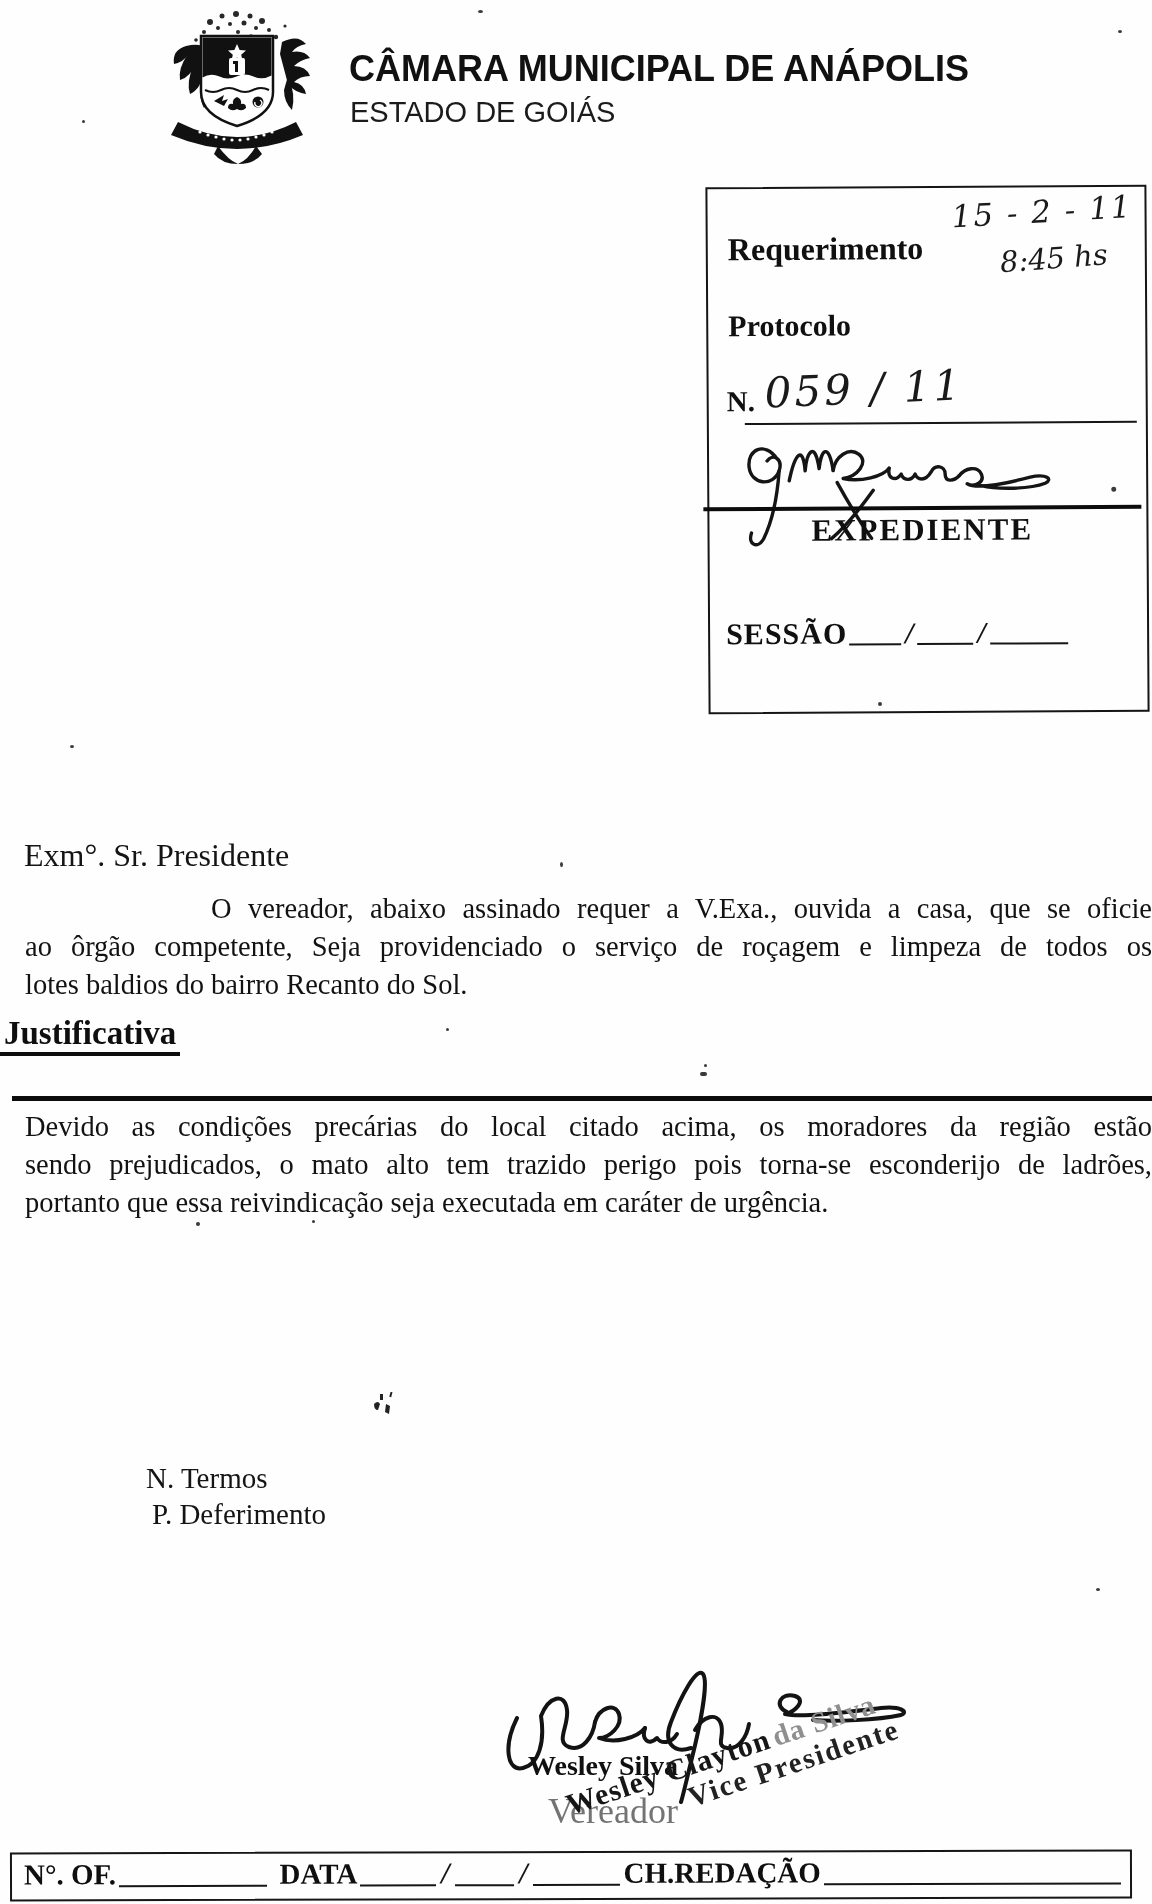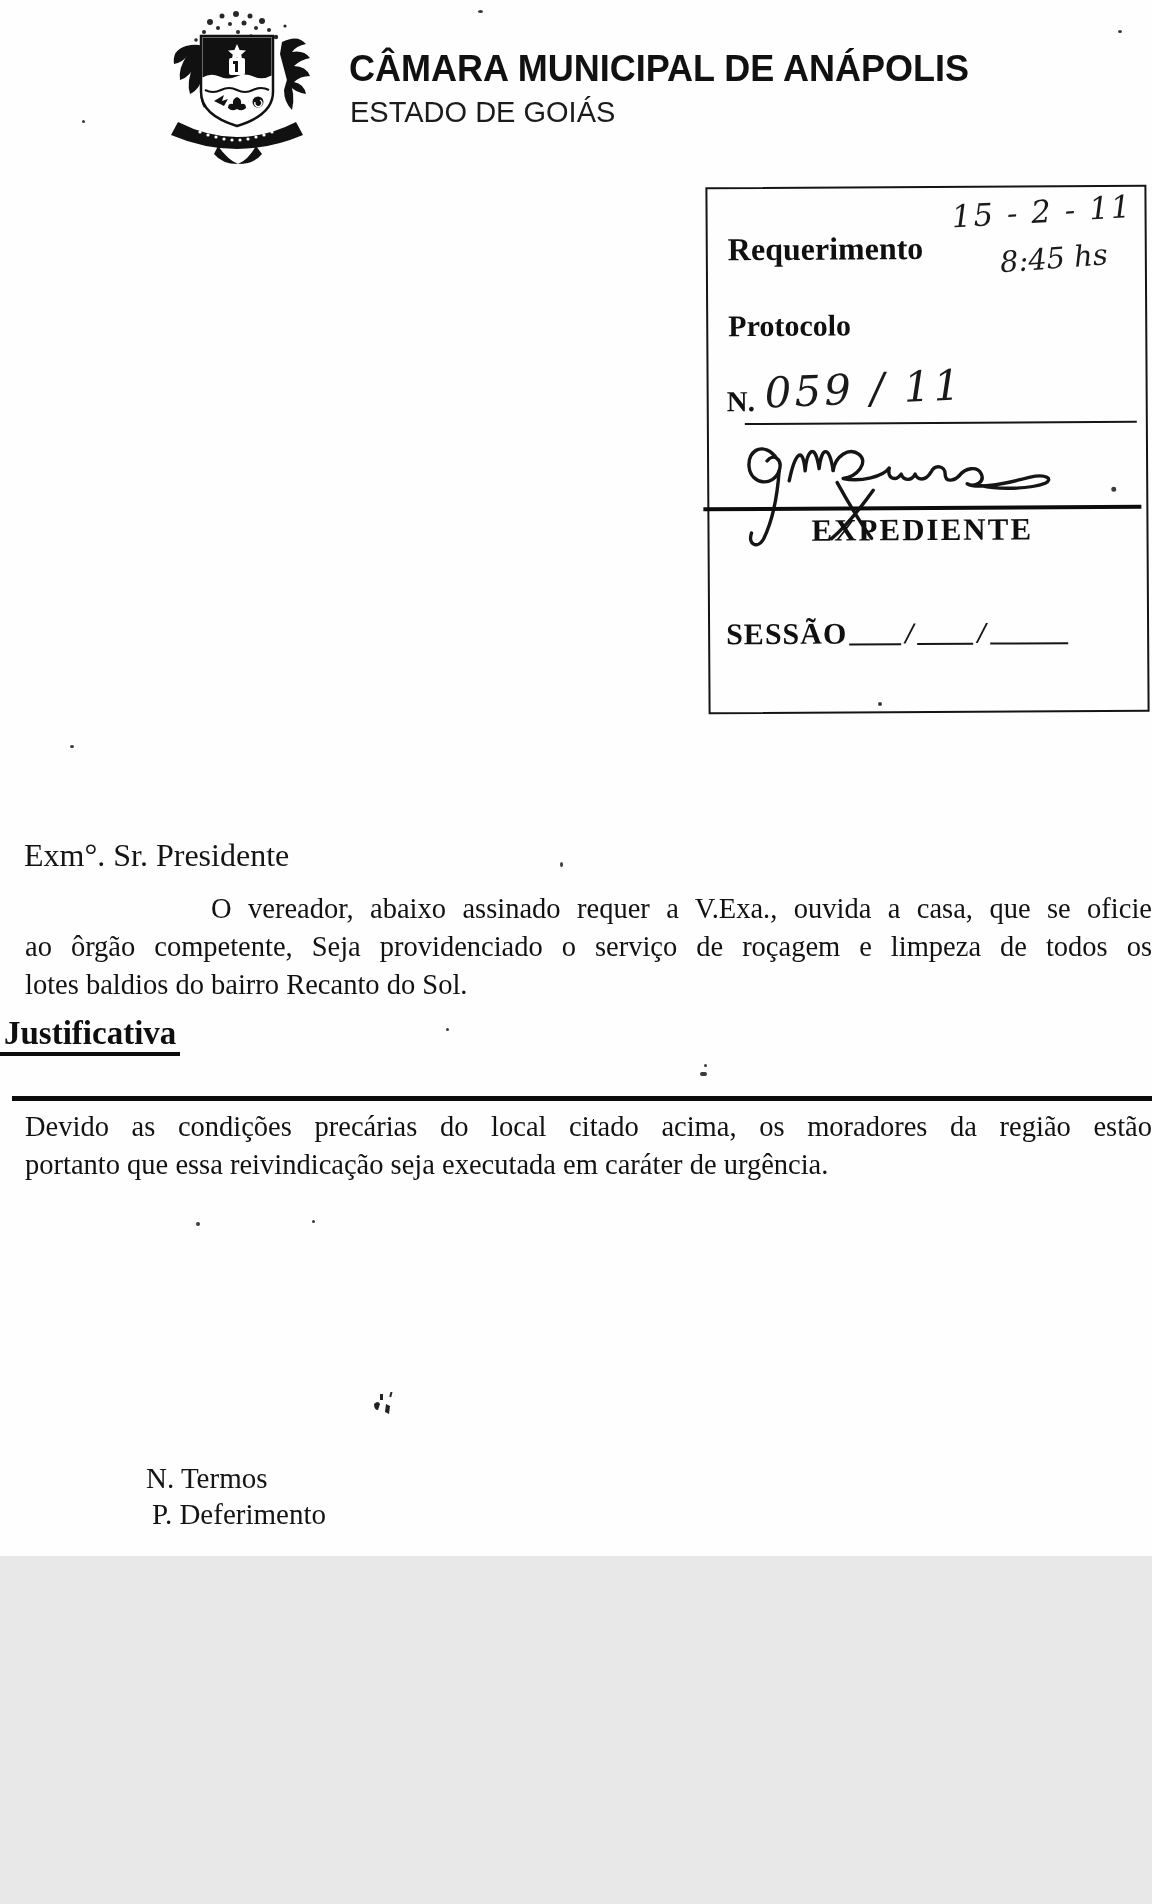--- a/index.html
+++ b/index.html
@@ -1,18 +1,18 @@
 <!DOCTYPE html>
 <html><head>
 <meta charset="utf-8">
 <style>
   * { margin:0; padding:0; box-sizing:border-box; }
   html,body { background:#e8e8e8; }
   .page {
-    position:relative; width:1152px; height:1556px;
+    position:relative; width:1152px; height:1904px;
     background:#fefefe; overflow:hidden;
     font-family:"Liberation Serif", serif; color:#141414;
   }
   .abs { position:absolute; }
 
   
   .org-title { font-family:"Liberation Sans", sans-serif; font-weight:bold;
     font-size:36px; letter-spacing:0px; color:#111; }
   .org-state { font-family:"Liberation Sans", sans-serif; font-weight:400;
     font-size:29px; color:#1b1b1b; }
@@ -175,20 +175,21 @@
   <div class="abs" style="left:0; top:1015px; width:1152px; ">
     <span class="just-title">Justificativa</span>
   </div>
   <div class="speck" style="left:700px; top:1072px; width:7px; height:4px; border-radius:2px;"></div>
   <div class="speck" style="left:704px; top:1064px; width:3px; height:3px;"></div>
 
   <div class="abs thick-rule" style="left:12px; top:1096px; width:1140px; height:5px;"></div>
 
   <div class="abs para" style="left:25px; top:1108px;">
       <div class="jline">Devido as condições precárias do local citado acima, os moradores da região estão</div>
+      <div class="jline">sendo prejudicados, o mato alto tem trazido perigo pois torna-se esconderijo de ladrões,</div>
       <div class="jline-last">portanto que essa reivindicação seja executada em caráter de urgência.</div>
     </div>
 
   <div class="speck" style="left:196px; top:1222px; width:4px; height:4px;"></div>
   <div class="speck" style="left:312px; top:1220px; width:3px; height:3px;"></div>
 
   <div class="abs" style="left:370px; top:1392px;">
     <svg width="30" height="28" viewBox="0 0 30 28" fill="#222">
       <rect x="10" y="2" width="3" height="6"></rect>
         <rect x="20" y="0" width="2" height="5" transform="rotate(15 21 2)"></rect>

